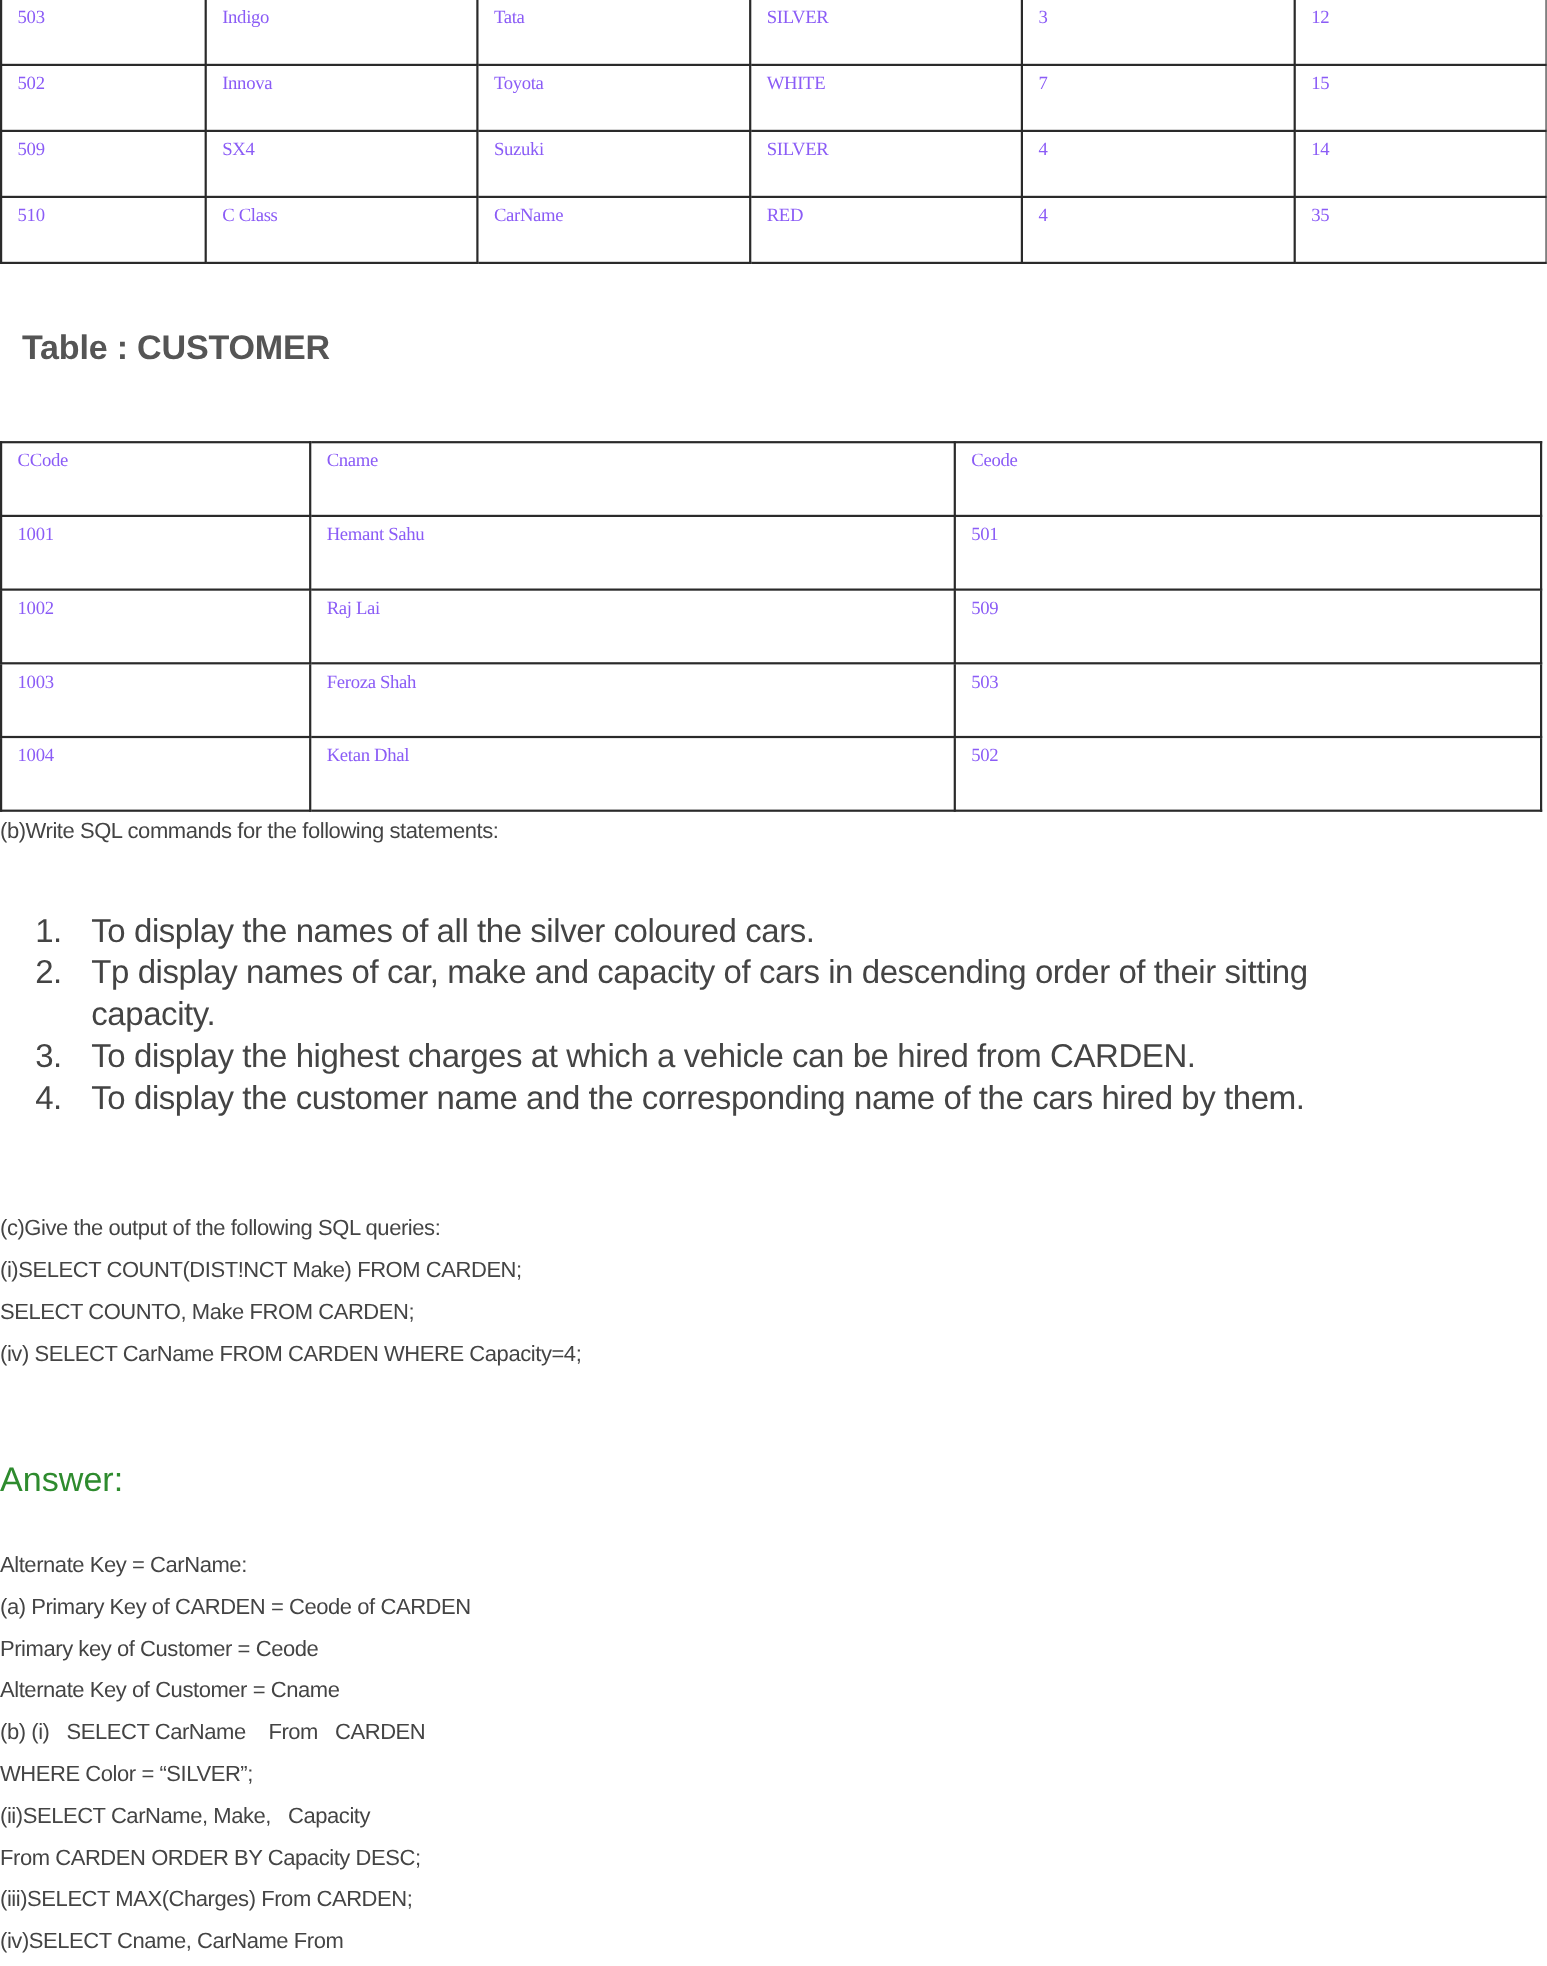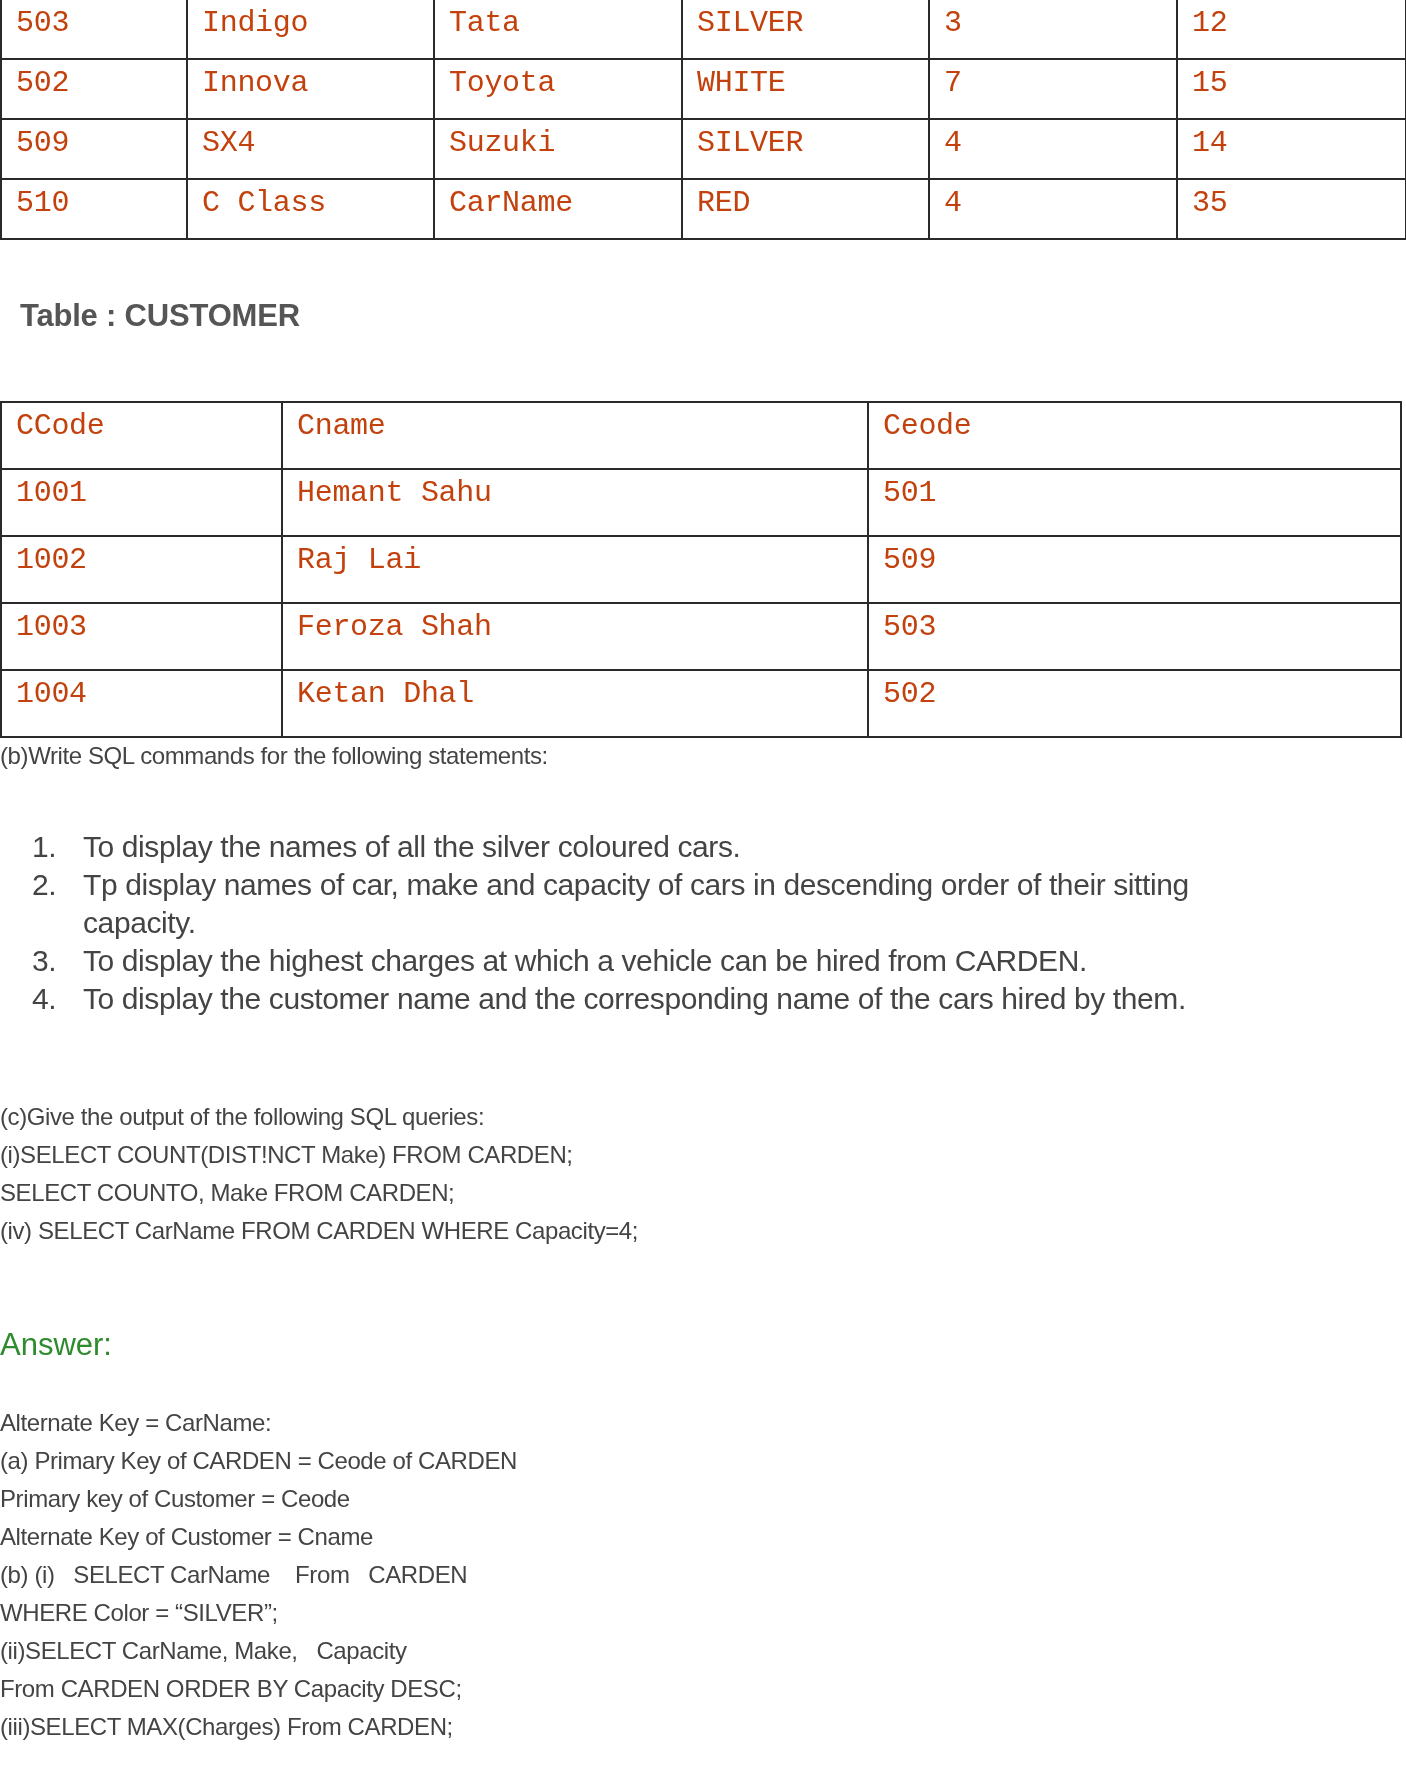--- a/index.html
+++ b/index.html
@@ -6,36 +6,36 @@
   body {
     width: 1406px; height: 1787px; overflow: hidden; position: relative;
     color: #333333;
     font-family: "Liberation Sans", sans-serif;
   }
   .tbl { position: absolute; border-collapse: collapse; table-layout: fixed; }
   .tbl td {
     border: 2.5px solid #2a2a2a;
     vertical-align: top;
     padding: 6px 14px 0 14px;
-    font-family: Liberation Mono, monospace;
-    font-size: 30px;
-    color: #c2410c;
+    font-family: Liberation Serif, serif;
+    font-size: 17px;
+    color: #8b5cf6;
     letter-spacing: -0.3px;
   }
   #carden-table { left: 0; top: -2px; width: 1405px; }
   #carden-table td { height: 52px; padding-top: 6px; }
   #customer-table { left: 0; top: 390px; width: 1400px; margin-top: 11px; }
   #customer-table td { height: 59px; padding-top: 6px; }
 
   .heading {
     position: absolute; left: 0; top: 298px;
     font-size: 31px; font-weight: bold; color: #555555; letter-spacing: -0.2px; padding-left: 20px;
   }
   .para {
-    position: absolute; left: 0; font-size: 24px; color: #444444;
+    position: absolute; left: 0; font-size: 20px; color: #444444;
     letter-spacing: -0.4px; white-space: nowrap; line-height: 38px;
   }
   #section-b-intro { top: 737px; }
   .qlist {
     position: absolute; left: 0; top: 828px; margin: 0; padding: 0; list-style: none;
     font-size: 30px; color: #444444; letter-spacing: -0.4px; line-height: 38px; width: 1300px;
   }
   .qlist li { position: relative; padding-left: 83px; }
   .qlist .num { position: absolute; left: 32px; top: 0; }
   #section-c { top: 1098px; }
@@ -163,13 +163,14 @@
 <div class="para" id="answers">
   <div style="white-space:pre">Alternate Key = CarName:</div>
   <div style="white-space:pre">(a) Primary Key of CARDEN = Ceode of CARDEN</div>
   <div style="white-space:pre">Primary key of Customer = Ceode</div>
   <div style="white-space:pre">Alternate Key of Customer = Cname</div>
   <div style="white-space:pre">(b) (i)   SELECT CarName    From   CARDEN</div>
   <div style="white-space:pre">WHERE Color = “SILVER”;</div>
   <div style="white-space:pre">(ii)SELECT CarName, Make,   Capacity</div>
   <div style="white-space:pre">From CARDEN ORDER BY Capacity DESC;</div>
   <div style="white-space:pre">(iii)SELECT MAX(Charges) From CARDEN;</div>
+  <div style="white-space:pre">(iv)SELECT Cname, CarName From</div>
 </div>
 
 </body></html>

